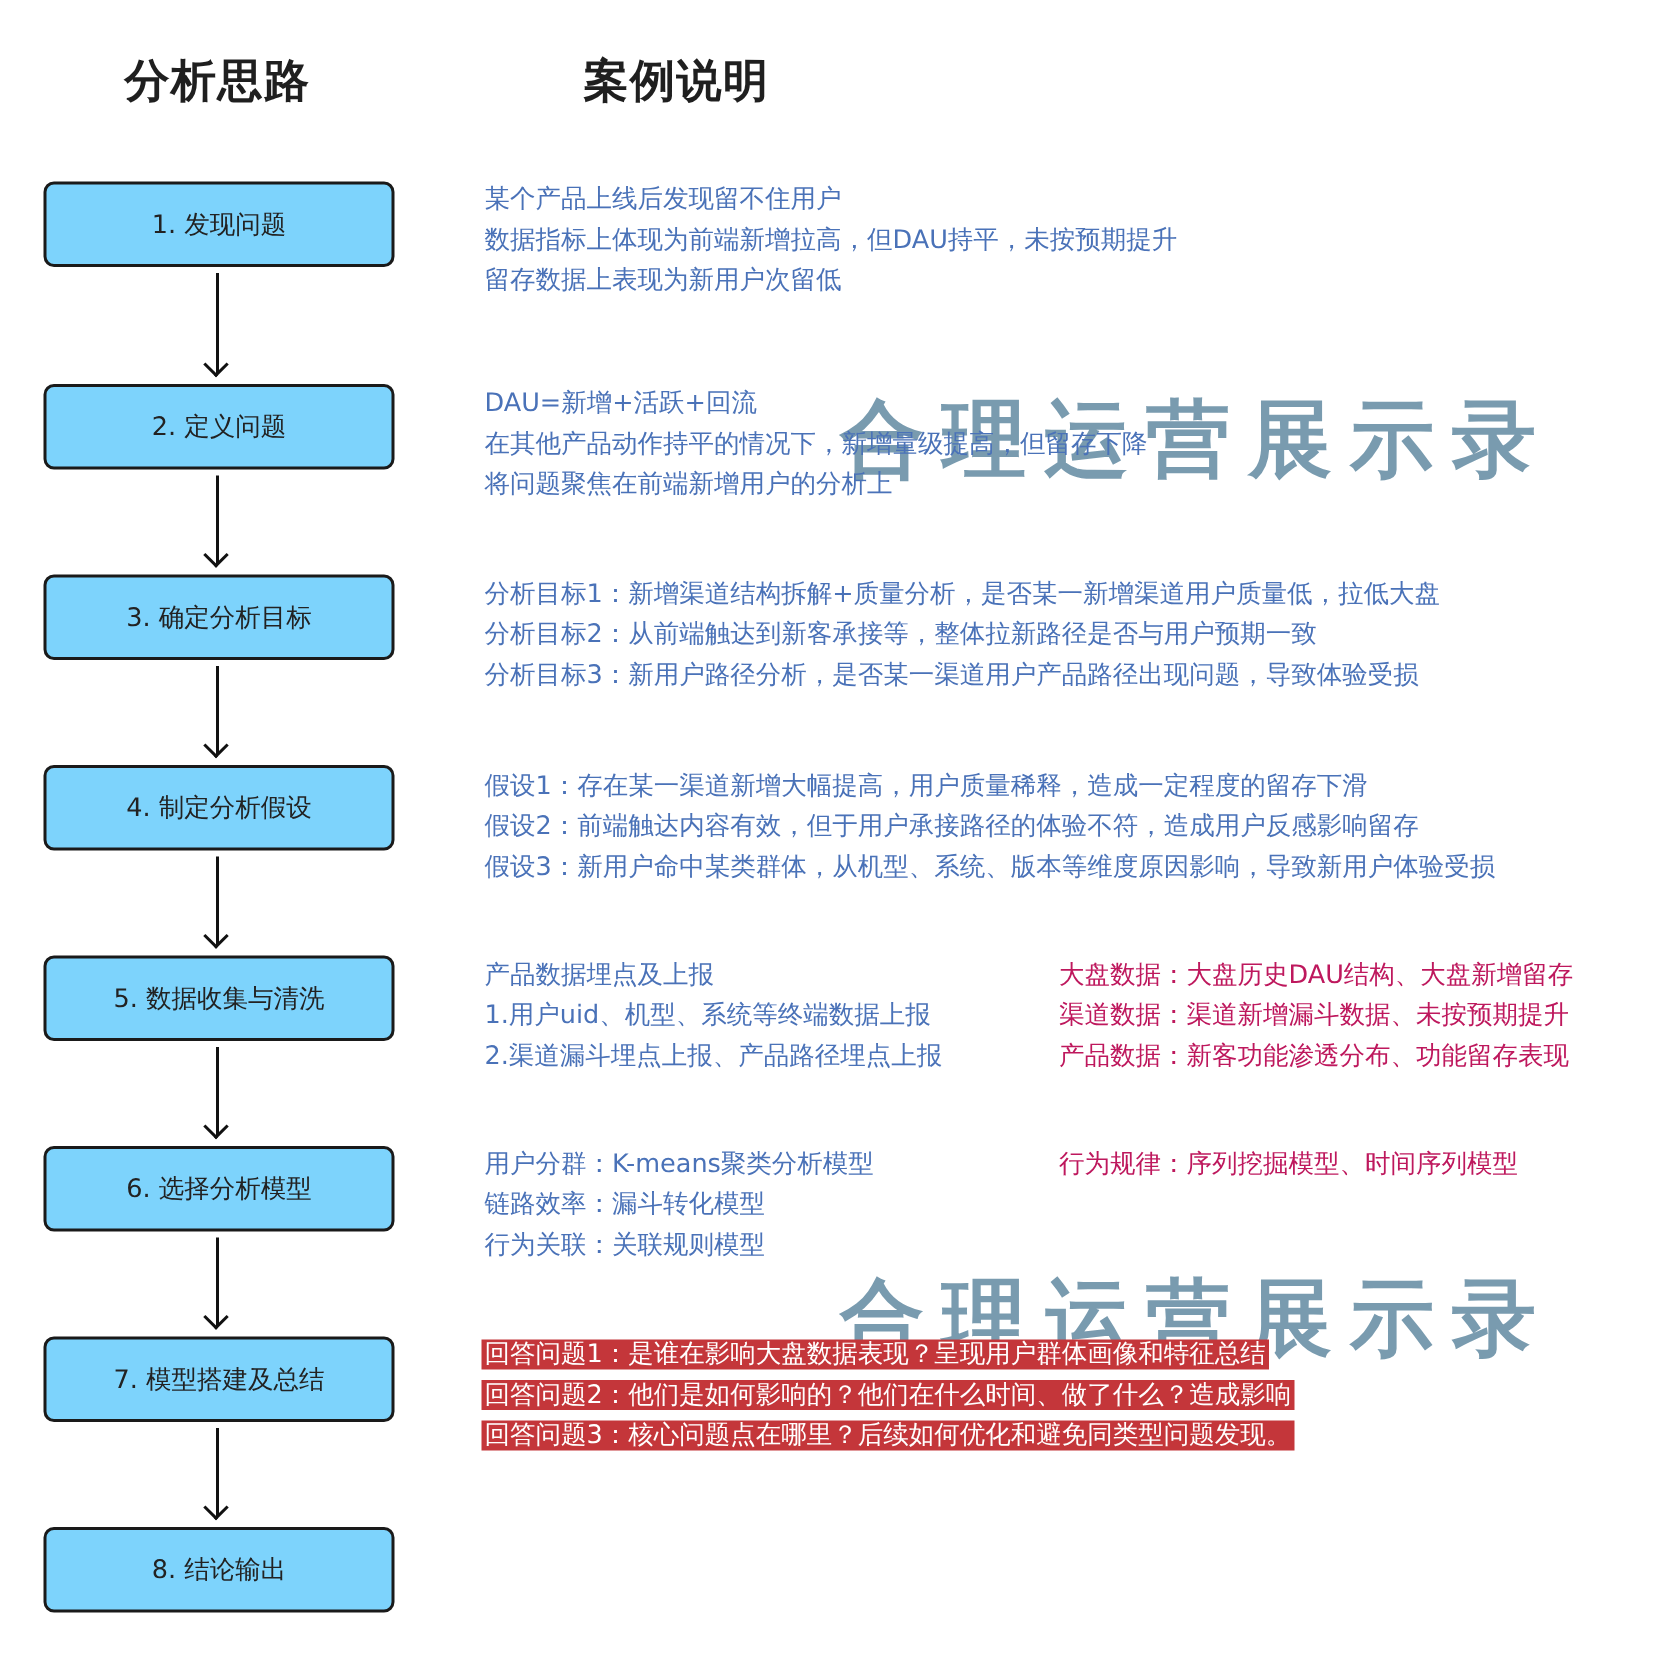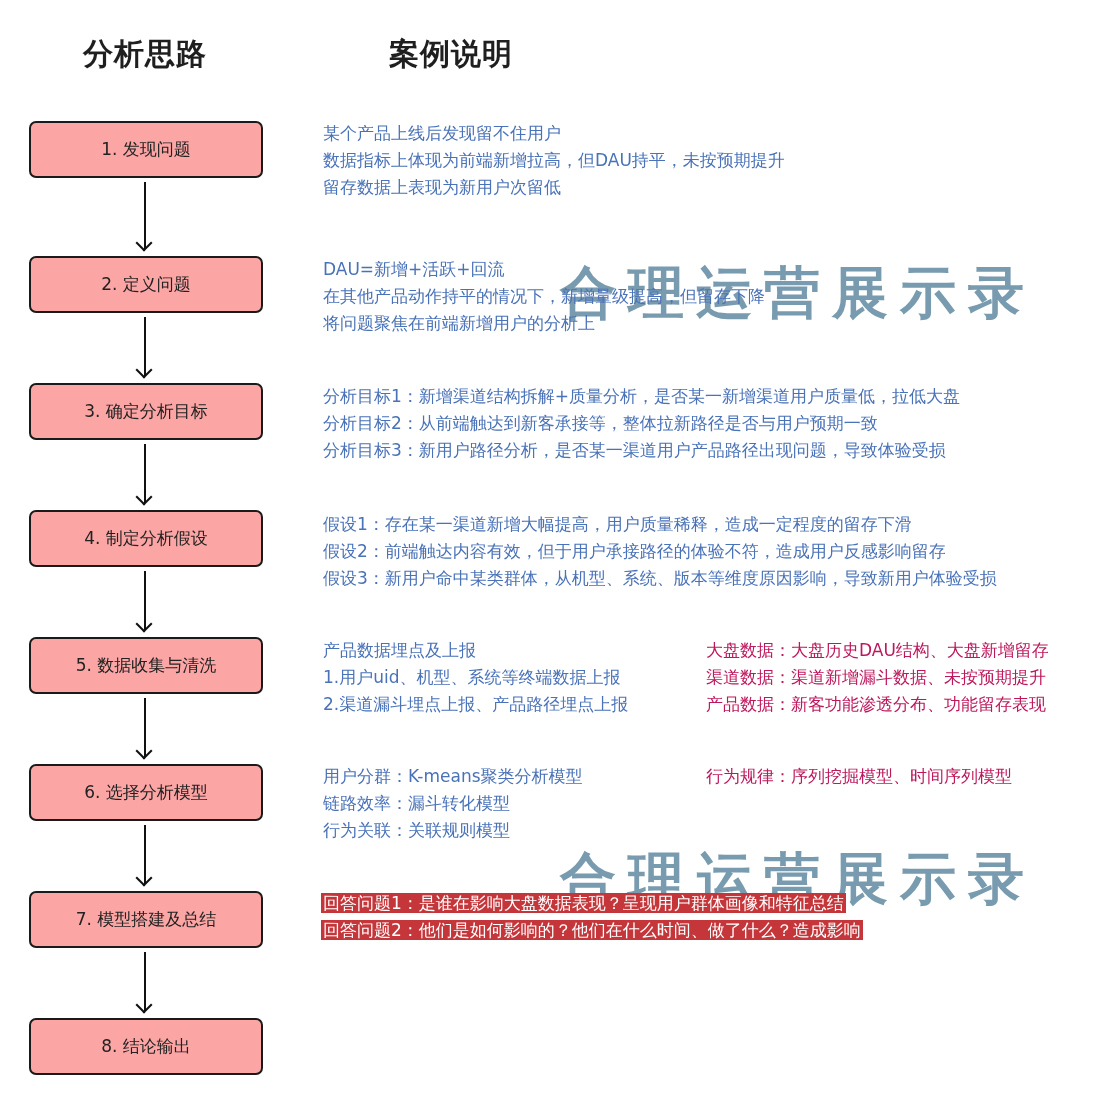--- a/index.html
+++ b/index.html
@@ -1,20 +1,20 @@
 <!DOCTYPE html>
 <html><head>
 <meta charset="utf-8">
 <style>
   html, body { margin:0; padding:0; background:#ffffff; }
   body { width:1108px; height:1102px; position:relative; overflow:hidden;
          font-family:"DejaVu Sans","Liberation Sans",sans-serif; }
   .heading { position:absolute; top:34px; font-size:30px; font-weight:bold; color:#1f1f1f; letter-spacing:1px; }
   .box { position:absolute; left:29px; width:230px; height:53px; border:2.5px solid #1a1a1a;
-         border-radius:7px; background:#fca5a5; display:flex; align-items:center; justify-content:center;
+         border-radius:7px; background:#7dd3fc; display:flex; align-items:center; justify-content:center;
          font-size:17px; color:#222; }
   .arrow { position:absolute; left:144px; width:2px; background:#111; }
   .arrow::after { content:""; position:absolute; left:-6px; bottom:0; width:10px; height:10px;
          border-right:2px solid #111; border-bottom:2px solid #111; transform:rotate(45deg); transform-origin:center; }
   .desc { position:absolute; left:323px; font-size:17px; line-height:27.2px; color:#4a72b8; white-space:nowrap; }
   .desc2 { position:absolute; left:706px; font-size:17px; line-height:27.2px; color:#be185d; white-space:nowrap; }
   .line { display:block; }
   .hl { background:#c4363a; color:#ffffff; padding:0 2px; margin-left:-2px; }
   .watermark { position:absolute; font-size:56px; color:#0c4a6e; opacity:0.55; letter-spacing:12px; font-weight:bold; white-space:nowrap; }
 </style>
@@ -106,13 +106,14 @@
   <span class="line">链路效率：漏斗转化模型</span>
   <span class="line">行为关联：关联规则模型</span>
 </div>
 <div class="desc2" style="top:763px;">
   <span class="line">行为规律：序列挖掘模型、时间序列模型</span>
 </div>
 
 <div class="desc" style="top:890px; line-height:27px;">
   <span class="line"><span class="hl">回答问题1：是谁在影响大盘数据表现？呈现用户群体画像和特征总结</span></span>
   <span class="line"><span class="hl">回答问题2：他们是如何影响的？他们在什么时间、做了什么？造成影响</span></span>
+  <span class="line"><span class="hl">回答问题3：核心问题点在哪里？后续如何优化和避免同类型问题发现。</span></span>
 </div>
 
 </body></html>

